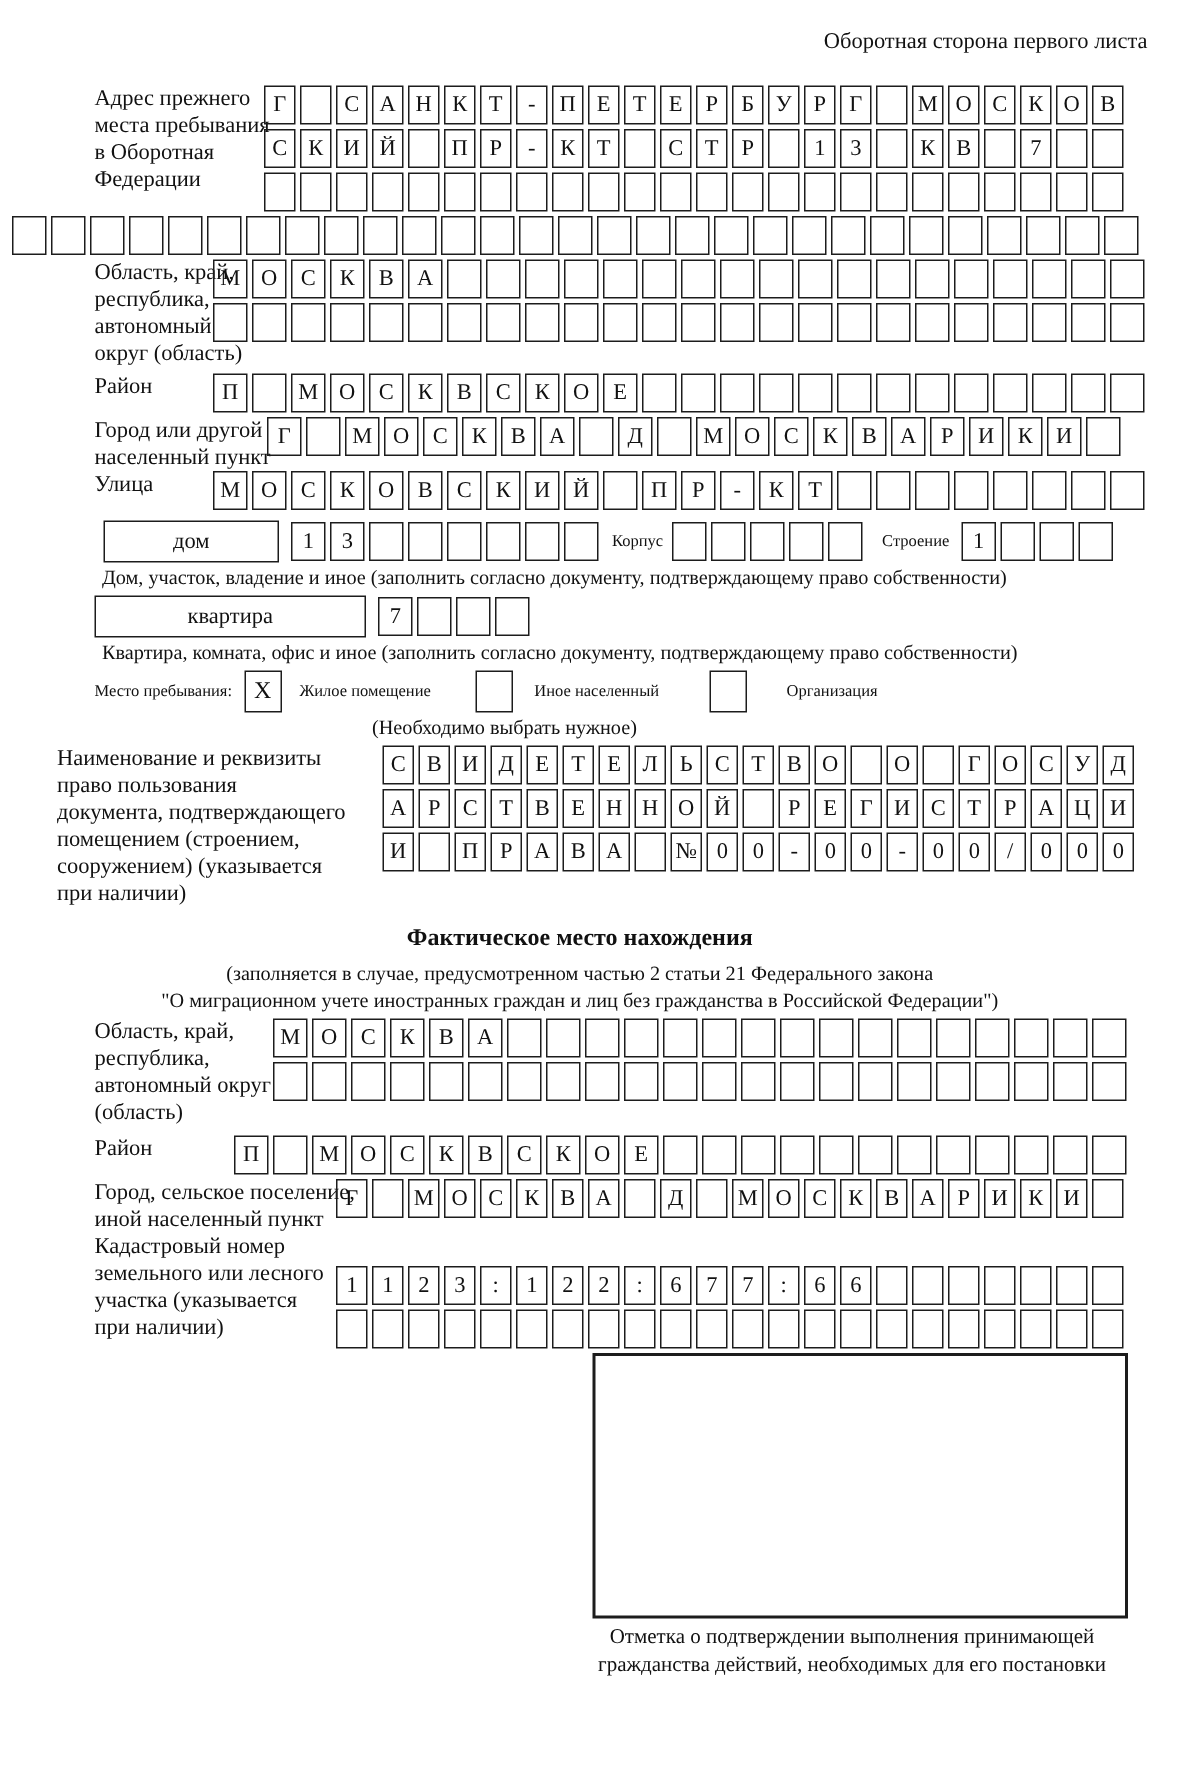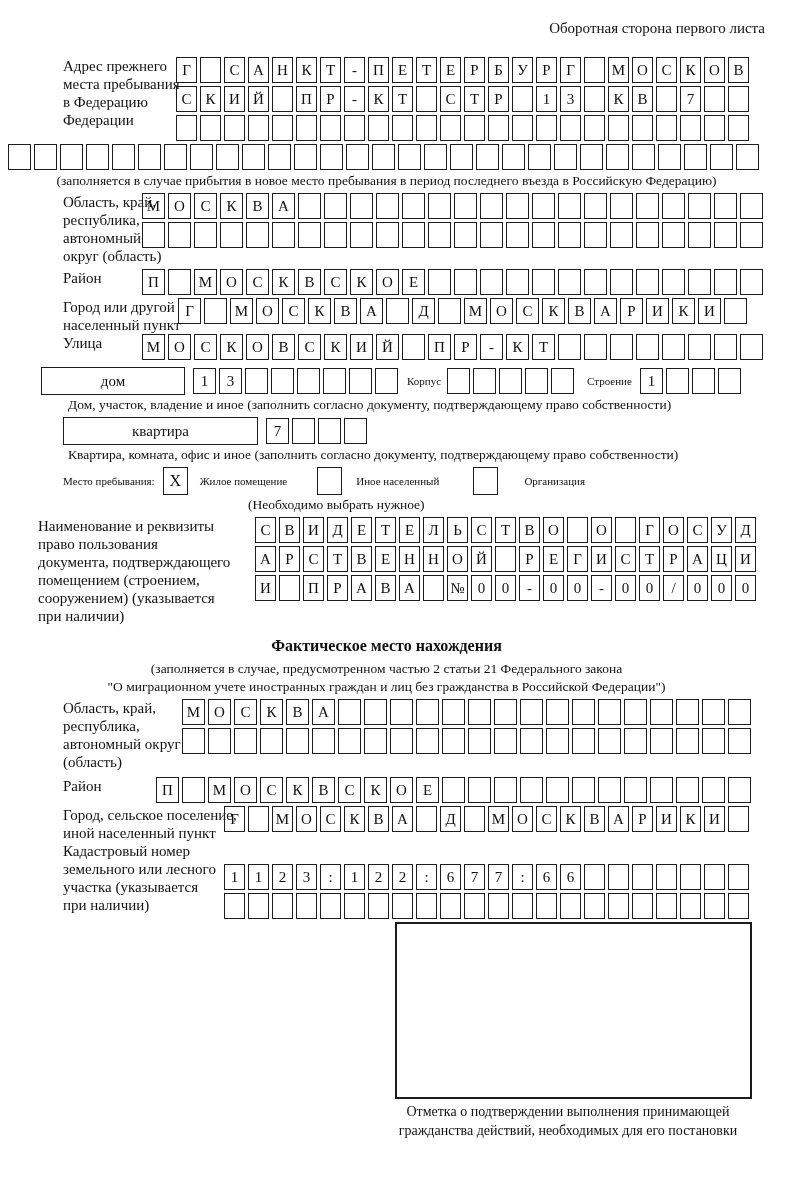--- a/index.html
+++ b/index.html
@@ -32,21 +32,21 @@
 <body>
 
 <div class="page">
 
   <div class="corner">Оборотная сторона первого листа</div>
 
   <div class="flexrow" style="margin-top:20px;">
     <div class="lbl" style="margin-left:55px;width:113px;">
       <div class="lblline">Адрес прежнего</div>
       <div class="lblline">места пребывания</div>
-      <div class="lblline">в Федерацию</div>
+      <div class="lblline">в Оборотная</div>
       <div class="lblline">Федерации</div>
     </div>
     <div class="cellcol">
       <div class="cellrow">
           <span class="cell">Г</span>
           <span class="cell"></span>
           <span class="cell">С</span>
           <span class="cell">А</span>
           <span class="cell">Н</span>
           <span class="cell">К</span>
@@ -147,21 +147,20 @@
       <span class="cell"></span>
       <span class="cell"></span>
       <span class="cell"></span>
       <span class="cell"></span>
       <span class="cell"></span>
       <span class="cell"></span>
       <span class="cell"></span>
       <span class="cell"></span>
       <span class="cell"></span>
     </div>
-  <div class="caption caption-center">(заполняется в случае прибытия в новое место пребывания в период последнего въезда в Российскую Федерацию)</div>
 
 
   <div class="flexrow">
     <div class="lbl" style="margin-left:55px;width:79px;">
       <div class="lblline">Область, край,</div>
       <div class="lblline">республика,</div>
       <div class="lblline">автономный</div>
       <div class="lblline">округ (область)</div>
     </div>
     <div class="cellcol wide">
@@ -305,21 +304,21 @@
         <span class="cell"></span>
         <span class="cell"></span>
         <span class="cell"></span>
         <span class="cell"></span>
         <span class="cell"></span>
         <span class="cell"></span>
       </div>
   </div>
 
   <div class="flexrow mt4" style="align-items:center;">
-    <div class="boxlabel" style="margin-left:33px;width:144px;">дом</div>
+    <div class="boxlabel" style="margin-left:61px;width:117px;">дом</div>
     <div class="cellrow wide" style="margin:0 0 0 8px;">
         <span class="cell">1</span>
         <span class="cell">3</span>
         <span class="cell"></span>
         <span class="cell"></span>
         <span class="cell"></span>
         <span class="cell"></span>
         <span class="cell"></span>
         <span class="cell"></span>
       </div>
@@ -335,21 +334,21 @@
     <div class="cellrow wide" style="margin:0;">
         <span class="cell">1</span>
         <span class="cell"></span>
         <span class="cell"></span>
         <span class="cell"></span>
       </div>
   </div>
   <div class="caption" style="margin-left:60px;">Дом, участок, владение и иное (заполнить согласно документу, подтверждающему право собственности)</div>
 
   <div class="flexrow mt4" style="align-items:center;">
-    <div class="boxlabel" style="margin-left:55px;width:195px;">квартира</div>
+    <div class="boxlabel" style="margin-left:55px;width:181px;">квартира</div>
     <div class="cellrow wide" style="margin:0 0 0 8px;">
         <span class="cell">7</span>
         <span class="cell"></span>
         <span class="cell"></span>
         <span class="cell"></span>
       </div>
   </div>
   <div class="caption" style="margin-left:60px;">Квартира, комната, офис и иное (заполнить согласно документу, подтверждающему право собственности)</div>
 
   <div class="flexrow mt4" style="align-items:center;">

